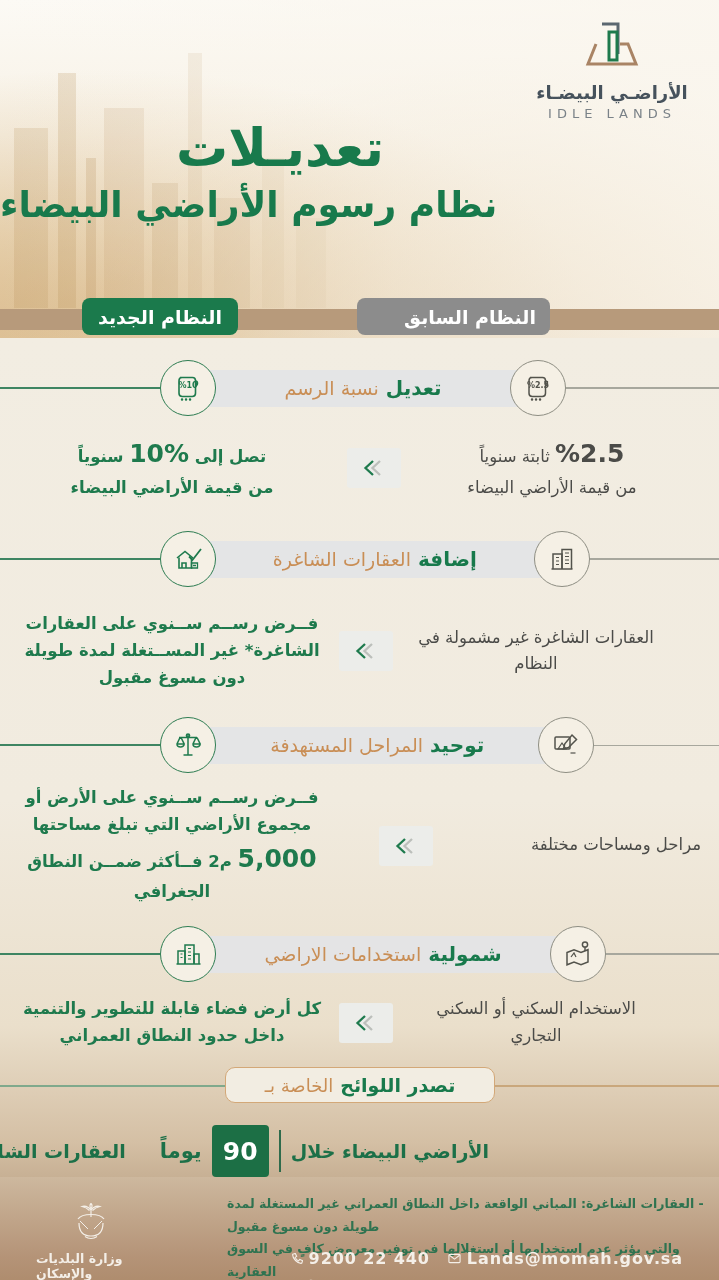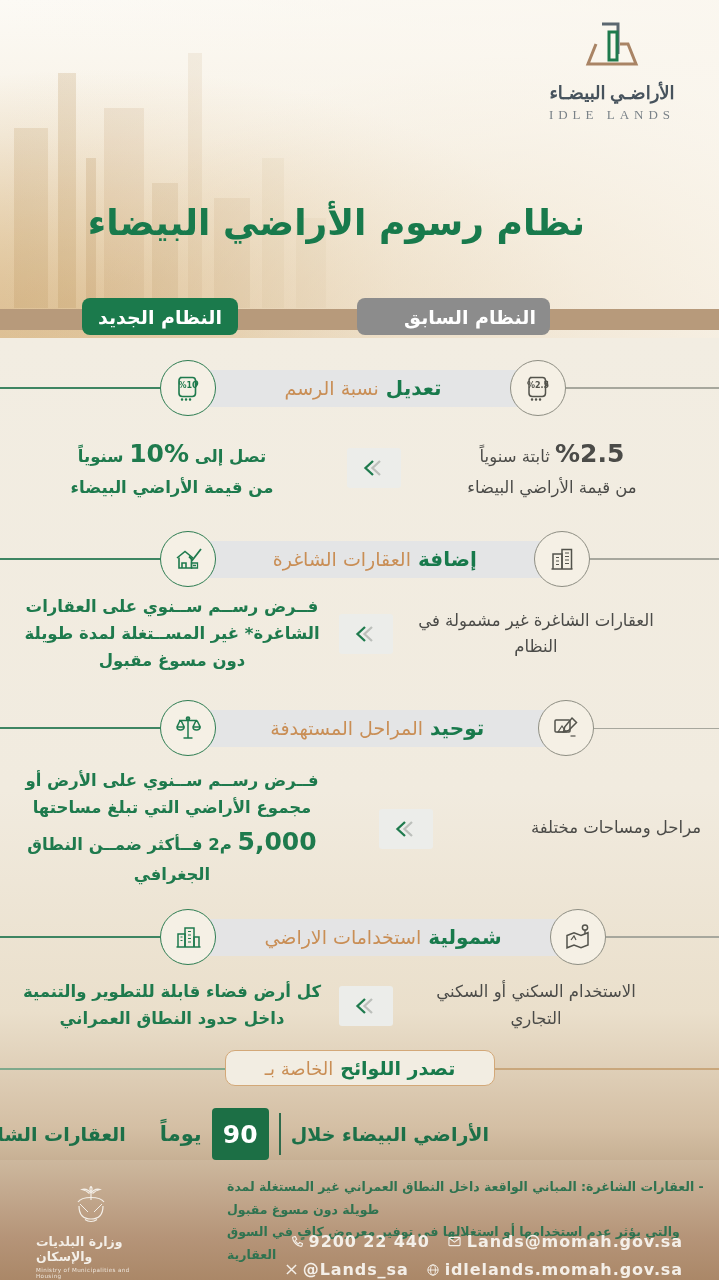--- a/index.html
+++ b/index.html
@@ -9,27 +9,27 @@
 
   
   .hero{position:relative;height:338px;flex:0 0 auto;
     background:
       radial-gradient(ellipse at 14% 92%, rgba(201,152,82,0.45), rgba(201,152,82,0) 55%),
       radial-gradient(ellipse at 70% 110%, rgba(214,183,134,0.40), rgba(214,183,134,0) 60%),
       linear-gradient(180deg,#FCFAF5 0%,#F7F1E5 40%,#F0E3CC 72%,#E8D6B9 100%);}
   .tower{position:absolute;bottom:30px;background:#A87B3E;}
   .hero-haze{position:absolute;inset:0;background:linear-gradient(90deg,rgba(250,246,238,0) 0%,rgba(250,246,238,.55) 55%,rgba(250,246,238,.8) 100%);}
 
-  .brand{position:absolute;top:22px;right:22px;width:170px;text-align:center;font-family:Liberation Serif, serif;}
+  .brand{position:absolute;top:22px;right:22px;width:170px;text-align:center;}
   .brand-ar{color:#46525C;font-size:18px;font-weight:bold;margin-top:6px;}
   .brand-en{color:#7A8288;font-size:13px;letter-spacing:5px;margin-top:3px;}
 
   .hero-title{position:absolute;top:118px;left:0;width:560px;text-align:center;
     color:#187A4C;font-size:52px;font-weight:bold;}
-  .hero-subtitle{position:absolute;top:202px;left:0;width:585px;text-align:right;
+  .hero-subtitle{position:absolute;top:184px;left:0;width:585px;text-align:left;
     color:#187A4C;font-size:36px;font-weight:bold;direction:rtl;}
 
   .pill-band{position:absolute;left:0;top:309px;width:719px;height:21px;background:#B79A7B;}
   .pill{position:absolute;top:298px;height:37px;border-radius:8px;color:#fff;
     font-size:19px;font-weight:bold;display:flex;align-items:center;justify-content:center;direction:rtl;}
   .pill-new{left:82px;width:156px;background:#1B7A4C;}
   .pill-old{left:357px;width:160px;background:#8C8C8C;padding-left:33px;}
 
   
   .main{flex:1 1 auto;position:relative;
@@ -113,20 +113,21 @@
     <div class="brand">
       <svg width="64" height="54" viewBox="0 0 64 54" style="margin:0 auto;">
         <path d="M22 2 h16 v30" fill="none" stroke="#5B6770" stroke-width="3"></path>
         <path d="M29 10 h8 v28 h-8 z" fill="none" stroke="#1E7A4D" stroke-width="3"></path>
         <path d="M16 22 L8 42 h48 l-8-20 h-8" fill="none" stroke="#A98465" stroke-width="3"></path>
       </svg>
       <div class="brand-ar">الأراضـي البيضـاء</div>
       <div class="brand-en">IDLE LANDS</div>
     </div>
 
+    <div class="hero-title">تعديـلات</div>
     <div class="hero-subtitle">نظام رسوم الأراضي البيضاء</div>
 
     <div class="pill-band"></div>
     <div class="pill pill-new">النظام الجديد</div>
     <div class="pill pill-old">النظام السابق</div>
   </div>
 
   <div class="main">
 
     <div class="sec-header" style="margin-top:22px;">
@@ -191,21 +192,21 @@
       <div class="circle circle-old">
         <svg width="32" height="32" viewBox="0 0 32 32" fill="none" stroke="currentColor" stroke-width="1.5">
           <path d="M7 26 V11 h9 v15"></path>
           <path d="M16 26 V6.5 h9.5 V26"></path>
           <path d="M5.5 26 h21"></path>
           <path d="M10 14.5 h3 M10 18 h3 M10 21.5 h3 M19 10 h4 M19 13.5 h4 M19 17 h4 M19 20.5 h4" stroke-width="1.2"></path>
         </svg>
       </div>
       <div class="hline hline-old"></div>
     </div>
-    <div class="sec-row" style="margin-top:7px;">
+    <div class="sec-row" style="margin-top:24px;">
       <div class="col-new">فــرض رســم ســنوي على العقارات الشاغرة* غير المســتغلة لمدة طويلة دون مسوغ مقبول</div>
       <div class="chev-cell">
         <div class="chev-box">
           <svg width="26" height="20" viewBox="0 0 26 20" fill="none">
             <path d="M12 3 L4.5 10 L12 17" stroke="#1E7A4D" stroke-width="2.3"></path>
             <path d="M19 3 L11.5 10 L19 17" stroke="#BCBFBB" stroke-width="2.3"></path>
           </svg>
         </div>
       </div>
       <div class="col-old">العقارات الشاغرة غير مشمولة في النظام</div>

